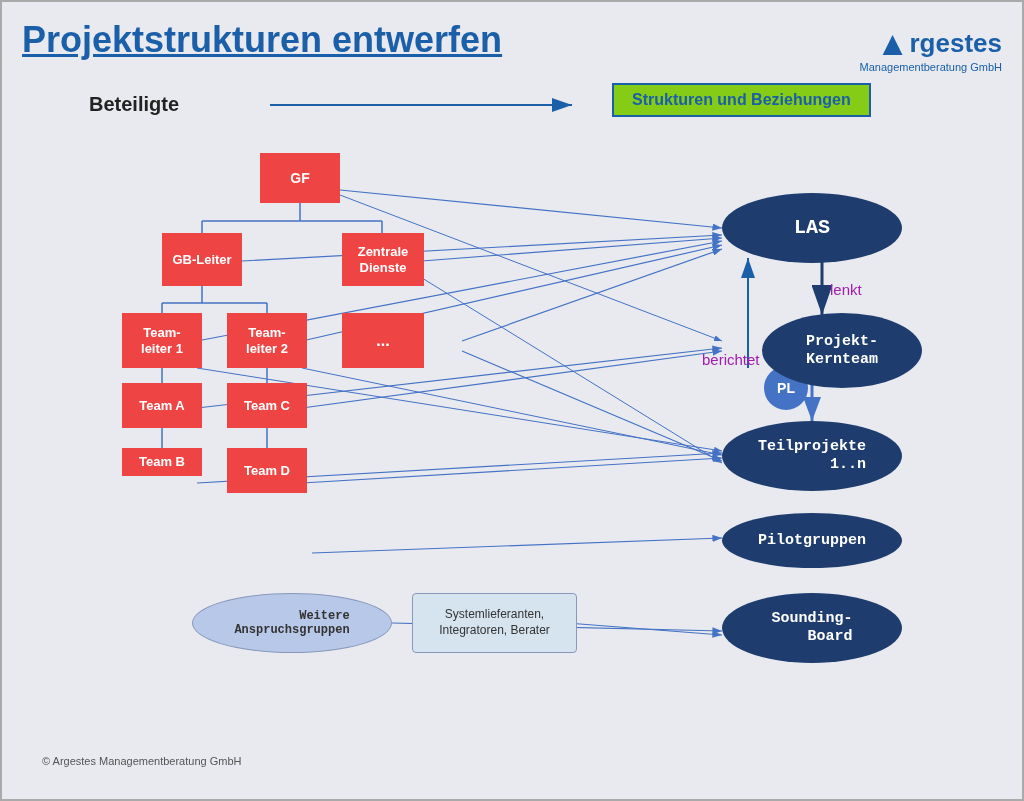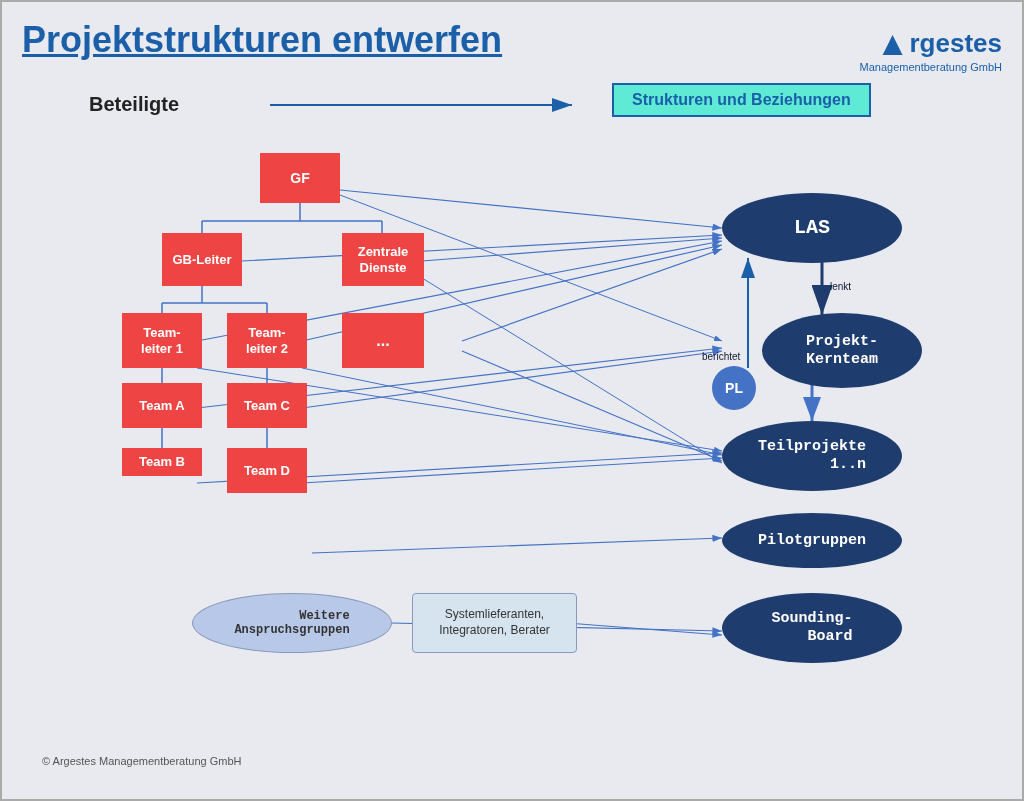--- a/index.html
+++ b/index.html
@@ -69,21 +69,21 @@
     }
     .section-label-right {
       position: absolute;
       left: 590px;
       top: 0px;
       border: 2px solid #1a5fa8;
       padding: 6px 18px;
       font-size: 16px;
       font-weight: bold;
       color: #1a5fa8;
-      background: #5eead4;
+      background: #84cc16;
     }
     
     .box {
       position: absolute;
       background: #ef4444;
       color: #fff;
       text-align: center;
       font-size: 13px;
       font-weight: bold;
       display: flex;
@@ -153,22 +153,22 @@
     
     .svg-overlay {
       position: absolute;
       top: 0; left: 0;
       width: 100%;
       height: 100%;
       pointer-events: none;
     }
     .text-label {
       position: absolute;
-      font-size: 10px;
-      color: #0f172a;
+      font-size: 15px;
+      color: #a21caf;
     }
   </style>
 </head>
 <body>
 
 <div class="outer">
 
   <div class="header">
     <div class="title">Projektstrukturen entwerfen</div>
     <div class="logo">
@@ -322,21 +322,21 @@
 
     <div class="box-light" style="left:390px;top:510px;width:165px;height:60px;border-radius:4px;">
       <span style="white-space:pre-line;font-size:12px;">Systemlieferanten,
 Integratoren, Berater</span>
     </div>
 
     <div class="oval oval-dark" style="left:700px;top:110px;width:180px;height:70px;">
       <span style="font-size:20px;">LAS</span>
     </div>
 
-    <div class="pl-circle" style="left:690px;top:283px;">
+    <div class="pl-circle" style="left:742px;top:283px;">
       <span>PL</span>
     </div>
 
     <div class="oval oval-dark" style="left:740px;top:230px;width:160px;height:75px;">
       <span style="white-space:pre-line;">Projekt-
 Kernteam</span>
     </div>
 
     <div class="oval oval-dark" style="left:700px;top:338px;width:180px;height:70px;">
       <span style="white-space:pre-line;">Teilprojekte

